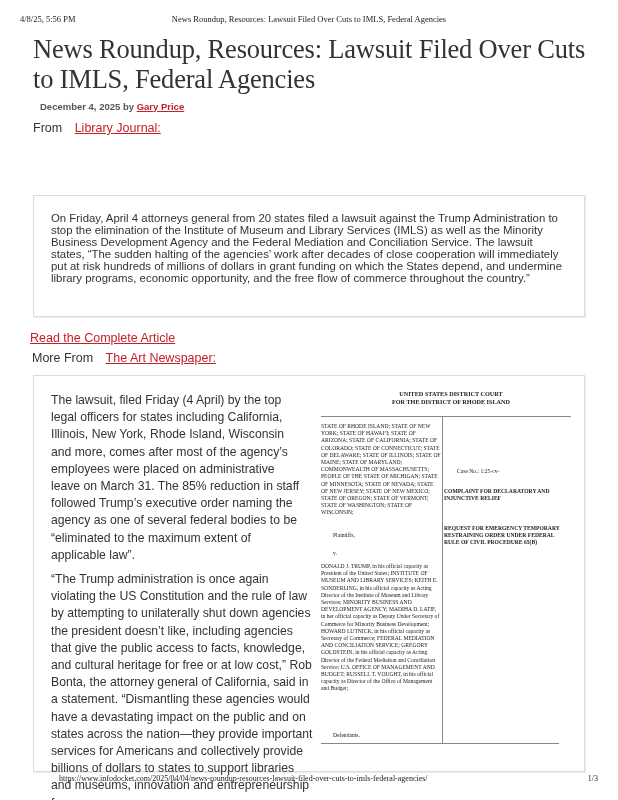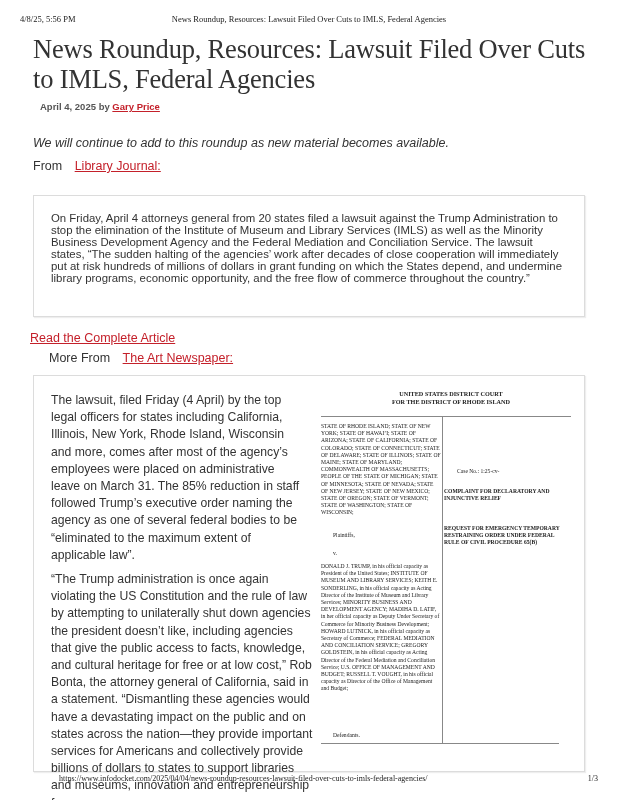--- a/index.html
+++ b/index.html
@@ -20,21 +20,21 @@
   .intro { margin-top: 24px; font-style: italic; font-size: 12.5px; color: #333; }
   .update { margin-top: 9px; font-weight: bold; font-size: 12.5px; color: #333; }
   .from { margin-top: 9px; font-size: 12.5px; color: #333; }
   a.link { color: #c4202a; text-decoration: underline; padding-left: 9px; }
 
   .quote1 { position: absolute; left: 33px; top: 195px; width: 552px; height: 122px;
     border: 1px solid #dcdcdc; box-shadow: 1px 1px 1px #eee; padding: 16px 16px 0 17px; }
   .quote1 p { font-size: 11.4px; line-height: 12px; color: #333; }
 
   .readmore { position: absolute; left: 21px; top: 331px; font-size: 12.5px; }
-  .morefrom { position: absolute; left: 49px; top: 351px; font-size: 12.5px; color: #333; }
+  .morefrom { position: absolute; left: 32px; top: 351px; font-size: 12.5px; color: #333; }
 
   .quote2 { position: absolute; left: 33px; top: 375px; width: 552px; height: 397px;
     border: 1px solid #dcdcdc; box-shadow: 1px 1px 1px #eee; }
   .q2text { position: absolute; left: 17px; top: 16px; width: 345px; font-size: 12.2px;
     line-height: 17.2px; color: #333; }
   .q2text p { margin-bottom: 7px; }
   .q2text .p1 { width: 252px; }
   .q2text .p2 { width: 262px; }
 
   .courtdoc { position: absolute; left: 287px; top: 14px; width: 250px; height: 360px;
@@ -62,25 +62,24 @@
 <body>
 
 <div class="print-header">
   <span class="date">4/8/25, 5:56 PM</span>
   <span class="ptitle">News Roundup, Resources: Lawsuit Filed Over Cuts to IMLS, Federal Agencies</span>
 </div>
 
 <div class="article">
   <h1 class="title">News Roundup, Resources: Lawsuit Filed Over Cuts to IMLS, Federal Agencies</h1>
   <div class="byline">
-    <span>April 4, 2025</span>
+    <span>December 4, 2025</span>
     <span>by</span>
     <a href="#">Gary Price</a>
   </div>
-  <p class="intro">We will continue to add to this roundup as new material becomes available.</p>
   <p class="from">
     <span>From</span>
     <a href="#" class="link">Library Journal:</a>
   </p>
 </div>
 
 <blockquote class="quote1">
   <p>On Friday, April 4 attorneys general from 20 states filed a lawsuit against the Trump Administration to stop the elimination of the Institute of Museum and Library Services (IMLS) as well as the Minority Business Development Agency and the Federal Mediation and Conciliation Service. The lawsuit states, “The sudden halting of the agencies’ work after decades of close cooperation will immediately put at risk hundreds of millions of dollars in grant funding on which the States depend, and undermine library programs, economic opportunity, and the free flow of commerce throughout the country.”</p>
 </blockquote>
 

